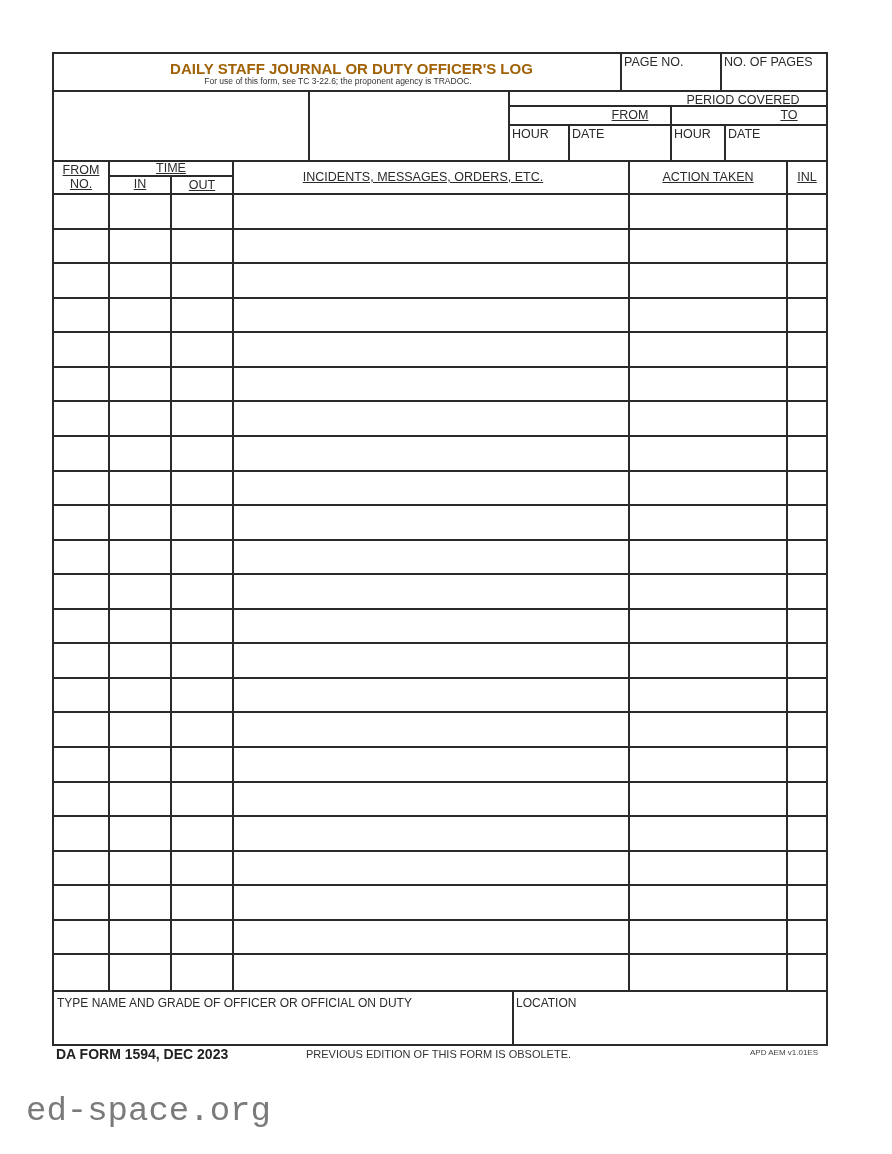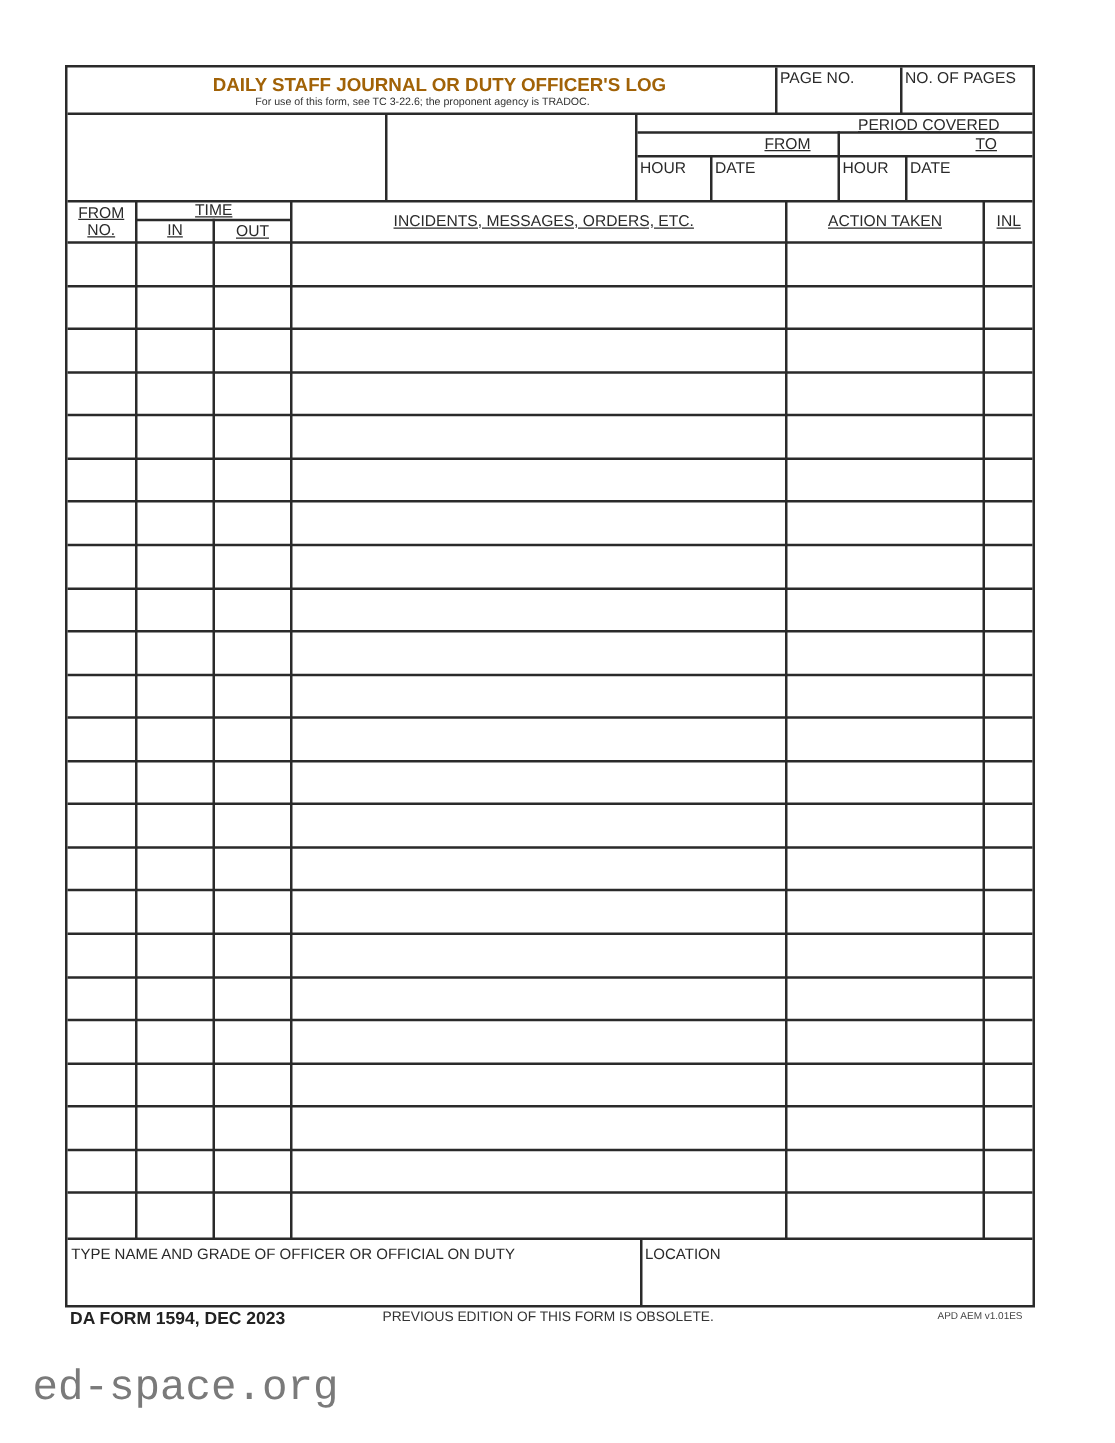--- a/index.html
+++ b/index.html
@@ -70,21 +70,21 @@
   </div>
 
   <div class="ln h" style="left:0; top:106px; width:772px;"></div>
 
   <div class="lbl ctr" style="left:0; width:54px; top:110px;">FROM</div>
   <div class="lbl ctr" style="left:0; width:54px; top:124px;">NO.</div>
   <div class="lbl ctr" style="left:56px; width:122px; top:108px;">TIME</div>
   <div class="ln h" style="left:54px; top:121px; width:124px;"></div>
   <div class="lbl ctr" style="left:56px; width:60px; top:124px;">IN</div>
   <div class="lbl ctr" style="left:118px; width:60px; top:125px;">OUT</div>
-  <div class="lbl ctr" style="left:184px; width:394px; top:117px;">INCIDENTS, MESSAGES, ORDERS, ETC.</div>
+  <div class="lbl ctr" style="left:172px; width:394px; top:117px;">INCIDENTS, MESSAGES, ORDERS, ETC.</div>
   <div class="lbl ctr" style="left:576px; width:156px; top:117px;">ACTION TAKEN</div>
   <div class="lbl ctr" style="left:734px; width:38px; top:117px;">INL</div>
 
   <div class="ln v" style="left:54px; top:106px; height:832px;"></div>
   <div class="ln v" style="left:116px; top:121px; height:817px;"></div>
   <div class="ln v" style="left:178px; top:106px; height:832px;"></div>
   <div class="ln v" style="left:574px; top:106px; height:832px;"></div>
   <div class="ln v" style="left:732px; top:106px; height:832px;"></div>
 
   <div class="ln h" style="left:0; top:139px; width:772px;"></div>

